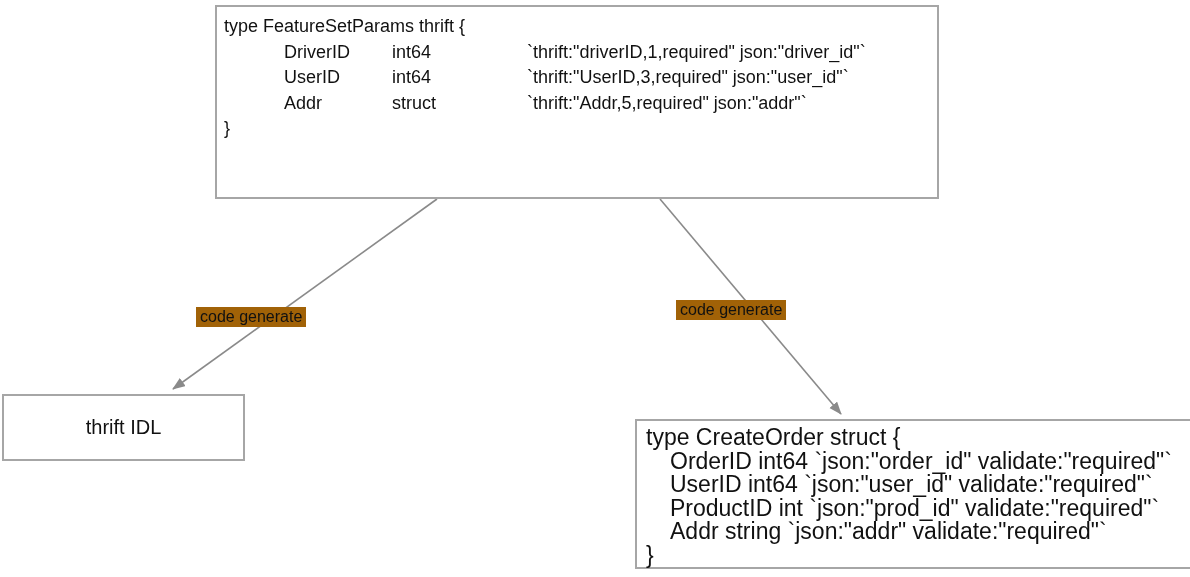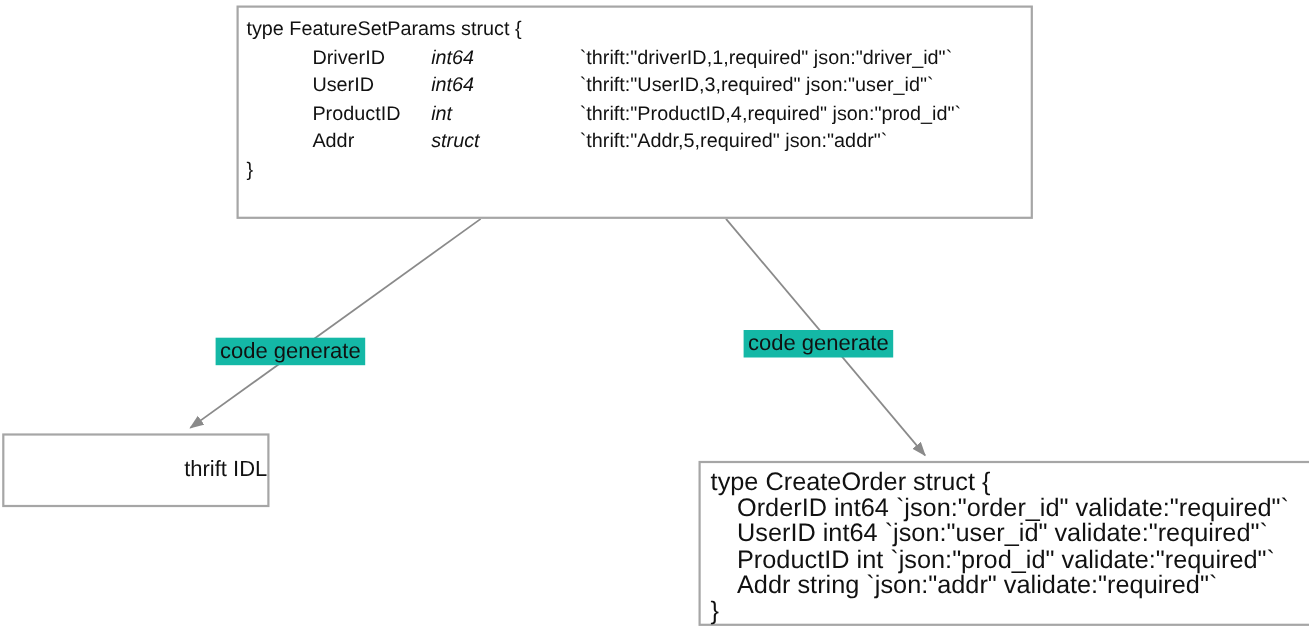--- a/index.html
+++ b/index.html
@@ -41,33 +41,33 @@
     width: 589px; height: 150px;
     padding: 5px 6px 4px 9px;
     font-size: 23px;
     line-height: 23.5px;
     white-space: nowrap;
   }
   .code-line { white-space: nowrap; }
   .field-line { padding-left: 32px; }
   .create-box .field-line { padding-left: 24px; }
   .fname { display: inline-block; min-width: 108px; margin-left: 28px; }
-  .ftype { display: inline-block; min-width: 135px; font-style: italic; }
+  .ftype { display: inline-block; min-width: 135px; }
   .thrift-box {
     left: 2px; top: 394px;
     width: 243px; height: 67px;
     display: flex;
     align-items: center;
-    justify-content: flex-end;
+    justify-content: center;
     font-size: 20px;
   }
   .arrow-label {
     position: absolute;
-    background: #14b8a6;
-    font-size: 20px;
+    background: #a16207;
+    font-size: 16px;
     padding: 1px 4px;
     white-space: nowrap;
   }
   .label-left  { left: 196px; top: 307px; }
   .label-right { left: 676px; top: 300px; }
 </style>
 </head>
 <body>
 
 <div class="canvas">
@@ -76,29 +76,26 @@
     <defs>
       <marker id="arrowhead" markerUnits="userSpaceOnUse" markerWidth="14" markerHeight="11" refX="12" refY="5" orient="auto">
         <path d="M0,0 L13,5 L0,10 Z" fill="#8a8a8a"></path>
       </marker>
     </defs>
     <line x1="437" y1="199" x2="173" y2="389" stroke="#8a8a8a" stroke-width="1.6" marker-end="url(#arrowhead)"></line>
     <line x1="660" y1="199" x2="841" y2="414" stroke="#8a8a8a" stroke-width="1.6" marker-end="url(#arrowhead)"></line>
   </svg>
 
   <div class="box top-box">
-    <div class="code-line">type FeatureSetParams struct {</div>
+    <div class="code-line">type FeatureSetParams thrift {</div>
     <div class="code-line field-line">
       <span class="fname">DriverID</span><span class="ftype">int64</span><span class="ftag">`thrift:"driverID,1,required" json:"driver_id"`</span>
     </div>
     <div class="code-line field-line">
       <span class="fname">UserID</span><span class="ftype">int64</span><span class="ftag">`thrift:"UserID,3,required" json:"user_id"`</span>
-    </div>
-    <div class="code-line field-line">
-      <span class="fname">ProductID</span><span class="ftype">int</span><span class="ftag">`thrift:"ProductID,4,required" json:"prod_id"`</span>
     </div>
     <div class="code-line field-line">
       <span class="fname">Addr</span><span class="ftype">struct</span><span class="ftag">`thrift:"Addr,5,required" json:"addr"`</span>
     </div>
     <div class="code-line">}</div>
   </div>
 
   <div class="arrow-label label-left">code generate</div>
   <div class="arrow-label label-right">code generate</div>
 

